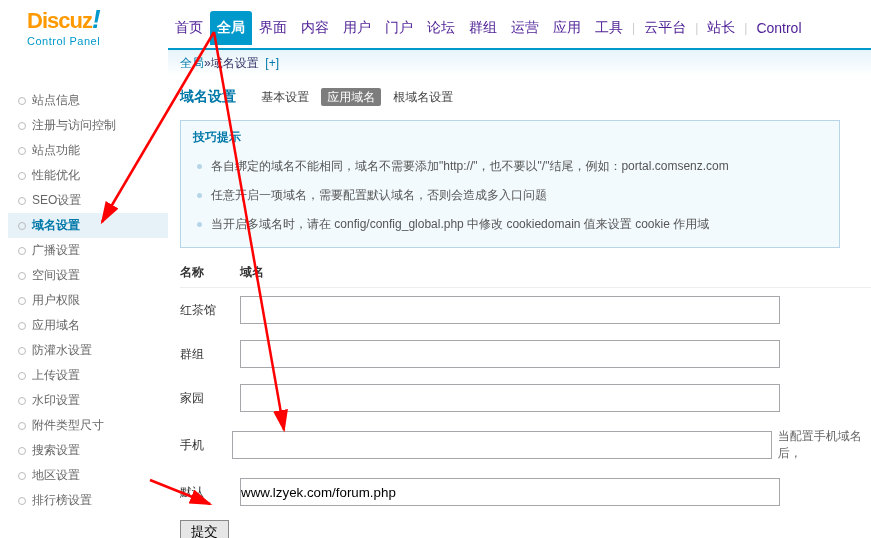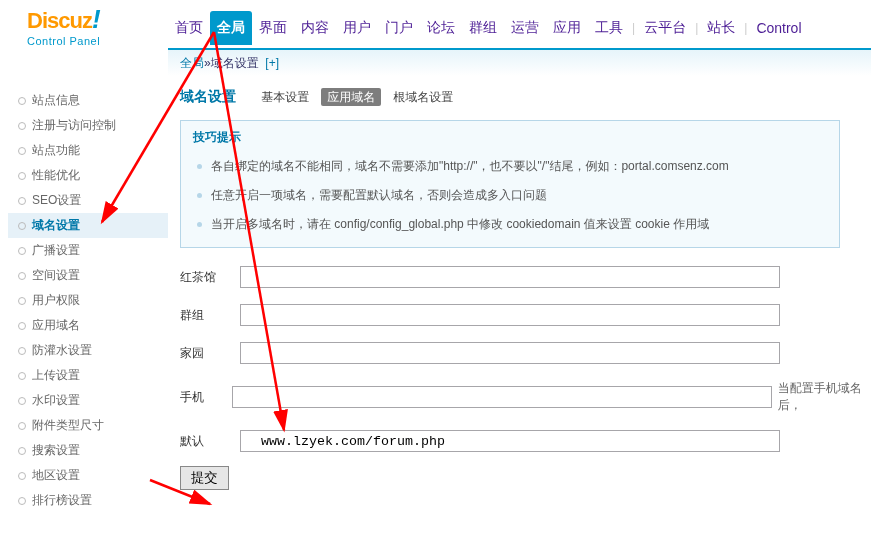--- a/index.html
+++ b/index.html
@@ -31,21 +31,21 @@
 .tips-box { border: 1px solid #B6D6E8; background: #F3FAFD; padding: 8px 12px; margin: 14px 0 10px 0; width: 660px; }
 .tips-title { color: #0078A8; font-weight: bold; margin-bottom: 6px; }
 .tips-box ul { list-style: none; padding-left: 4px; }
 .tips-box li { color: #555; padding: 6px 0 6px 14px; position: relative; }
 .tips-box li::before { content: ""; position:absolute; left:0; top:12px; width:5px; height:5px; background:#B6D6E8; border-radius:50%; }
 .form-table { margin-top: 6px; }
 .form-hrow { display:flex; border-bottom:1px solid #eee; padding:6px 0; font-weight:bold; }
 .form-row { display:flex; align-items:center; padding:8px 0; }
 .col-name { width: 60px; }
 .col-domain { }
-.col-domain input { width: 540px; height: 22px; border: 1px solid #A7A6AA; padding: 0 20px; font-family: Liberation Mono, monospace; }
+.col-domain input { width: 540px; height: 28px; border: 1px solid #A7A6AA; padding: 0 0; font-family: Liberation Sans, sans-serif; }
 .hint { color:#666; margin-left:6px; }
 .submit-btn { margin-top: 6px; padding: 2px 10px; border: 1px solid #888; background: #E6E6E6; cursor: pointer; font-family: inherit; }
 svg.arrows { position:absolute; top:0; left:0; pointer-events:none; }
 </style>
 </head>
 <body>
 
 <div class="header">
   <div class="logo-area">
     <div><span class="logo-discuz">Discuz</span><span class="logo-bang">!</span></div>
@@ -110,20 +110,24 @@
     <div class="tips-box">
       <div class="tips-title">技巧提示</div>
       <ul id="tips-list">
           <li>各自绑定的域名不能相同，域名不需要添加"http://"，也不要以"/"结尾，例如：portal.comsenz.com</li>
           <li>任意开启一项域名，需要配置默认域名，否则会造成多入口问题</li>
           <li>当开启多域名时，请在 config/config_global.php 中修改 cookiedomain 值来设置 cookie 作用域</li>
         </ul>
     </div>
 
     <div class="form-table">
+      <div class="form-hrow">
+        <div class="col-name">名称</div>
+        <div class="col-domain">域名</div>
+      </div>
       <div id="form-rows">
           <div class="form-row">
             <div class="col-name">红茶馆</div>
             <div class="col-domain"><input type="text" style=""></div>
           </div>
           <div class="form-row">
             <div class="col-name">群组</div>
             <div class="col-domain"><input type="text" style=""></div>
           </div>
           <div class="form-row">

